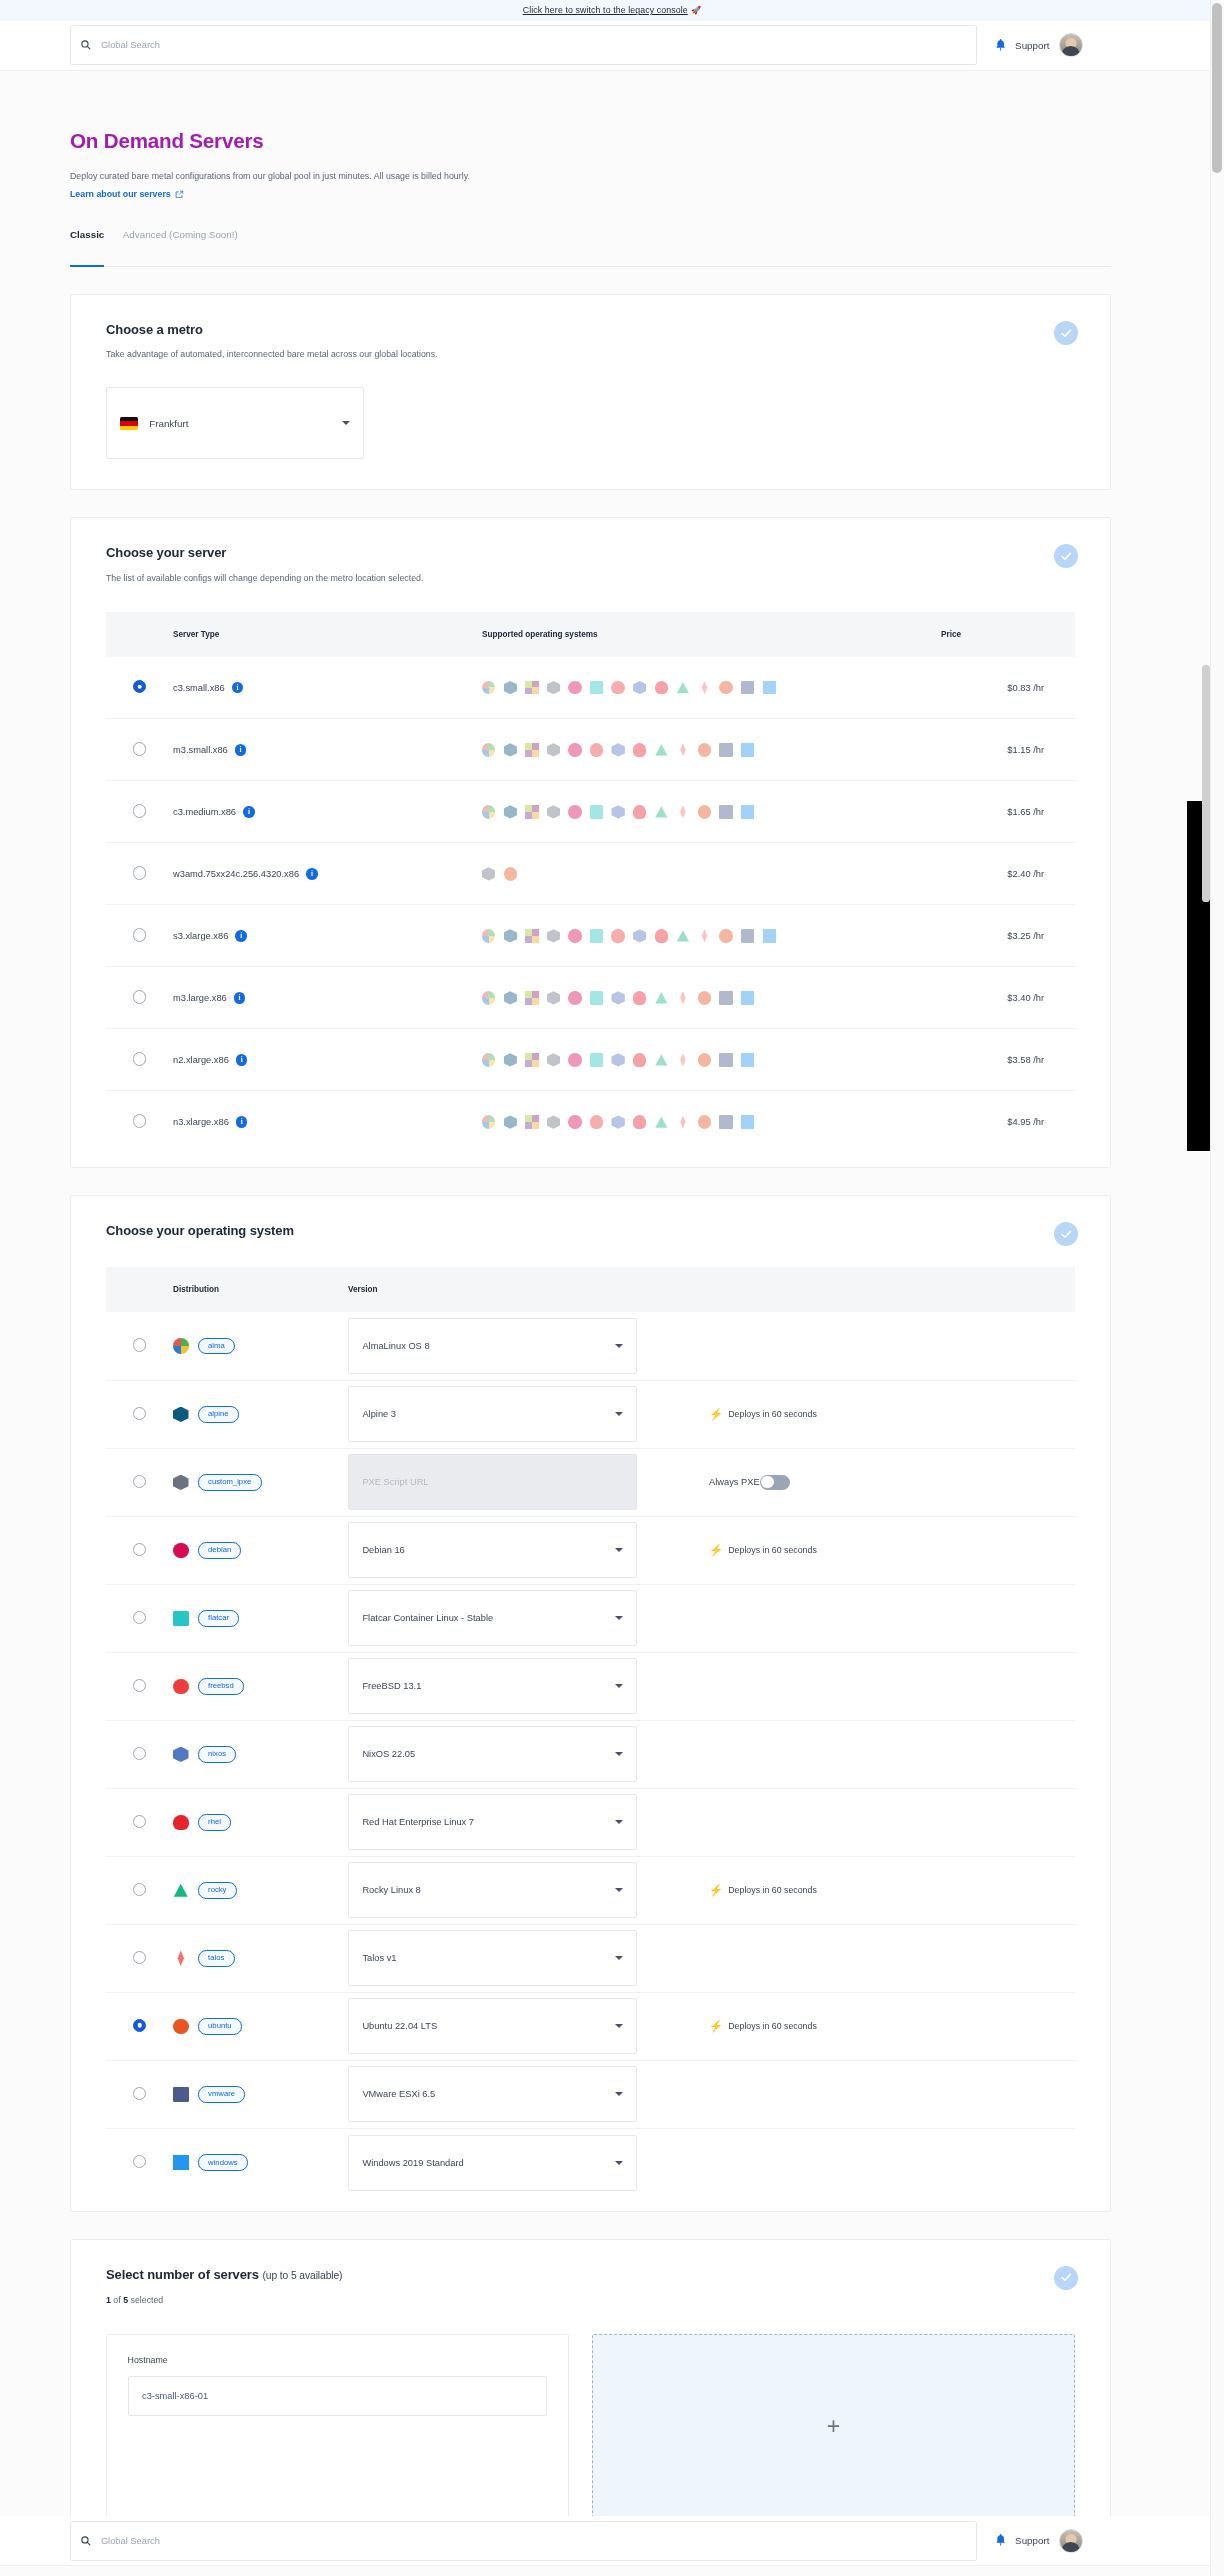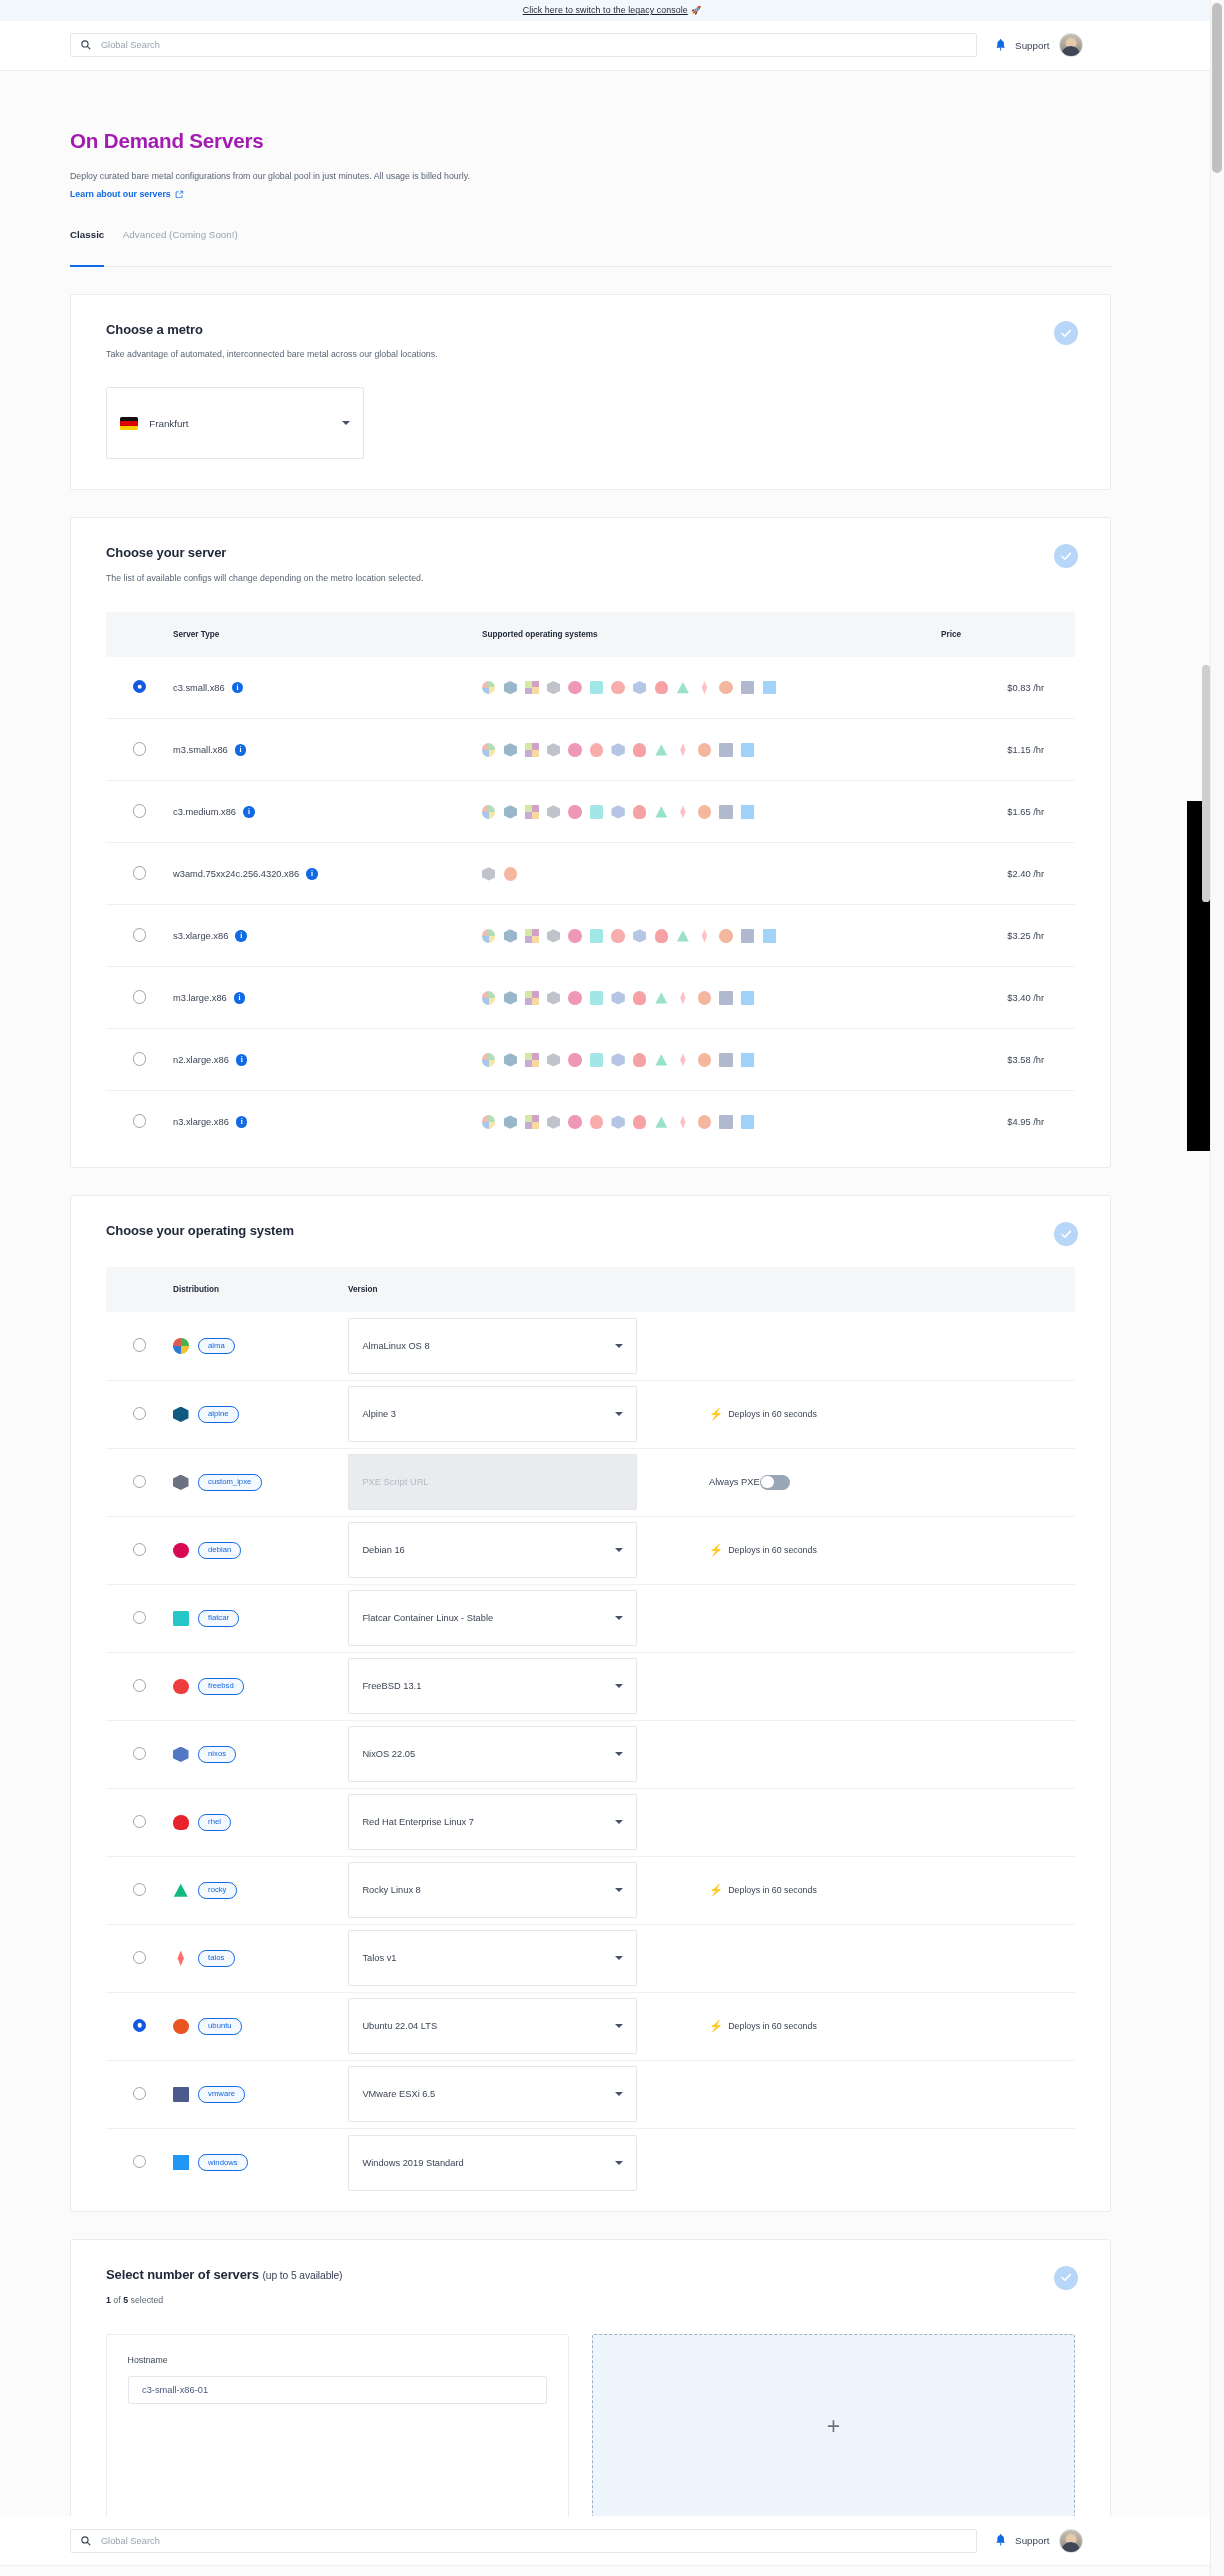--- a/index.html
+++ b/index.html
@@ -22,21 +22,21 @@
 
   
   .topbar {
     height: 50px; background: #fff;
     display: flex; align-items: center;
     padding: 0 52px 0 70px;
     border-bottom: 0.5px solid #eceef1;
     position: relative; z-index: 40;
   }
   .searchwrap {
-    flex: 1; height: 24px; max-width: 907px;
+    flex: 1; height: 40px; max-width: 907px;
     border: 0.5px solid #e3e6eb; border-radius: 2.1px; background: #fff;
     display: flex; align-items: center; padding: 0 9.3px;
   }
   .searchwrap svg { width: 11.3px; height: 11.3px; flex: none; }
   .searchwrap input {
     border: 0; outline: 0; flex: 1; margin-left: 9.3px;
     font-family: inherit; font-size: 9.3px; color: #3b4455; background: transparent;
   }
   .searchwrap input::placeholder { color: #9aa2ad; }
   .topbar-right { display: flex; align-items: center; gap: 9.3px; margin-left: 17.5px; }
@@ -202,21 +202,21 @@
   .count-note { font-size: 8.8px; color: #5a6474; margin-top: 13.4px; }
   .count-note b { color: #20293a; }
 
   .host-grid { display: flex; gap: 23px; margin-top: 29px; align-items: stretch; }
   .host-box {
     width: 464px; min-height: 185px; border: 0.5px solid #e9ebee; border-radius: 2.1px;
     background: #fff; padding: 19.6px 20.6px;
   }
   .host-lbl { font-size: 8.8px; color: #3b4455; }
   .host-input {
-    margin-top: 11.3px; width: 100%; height: 28px; border: 0.5px solid #e3e6eb;
+    margin-top: 11.3px; width: 100%; height: 40px; border: 0.5px solid #e3e6eb;
     border-radius: 2.1px; background: #fff; display: flex; align-items: center; padding: 0 13.4px;
   }
   .host-input input {
     border: 0; outline: 0; width: 100%; background: transparent;
     font-family: inherit; font-size: 9.3px; color: #4a5a80;
   }
   .add-box {
     width: 484px; min-height: 185px; border: 1px dashed #9fb0c9; border-radius: 2.1px;
     background: #eef5fd; display: flex; align-items: center; justify-content: center;
     cursor: pointer;

